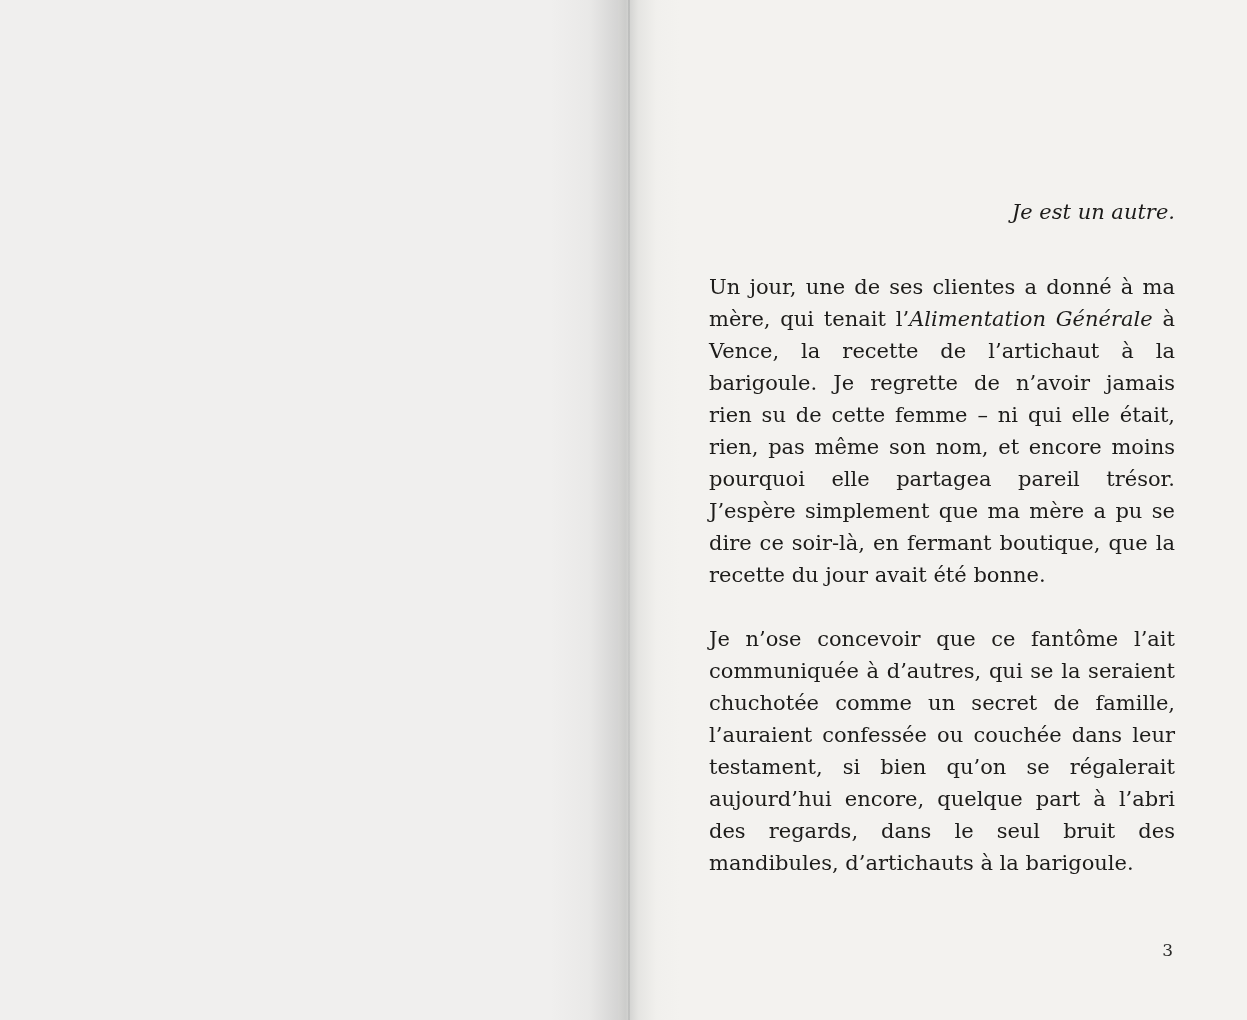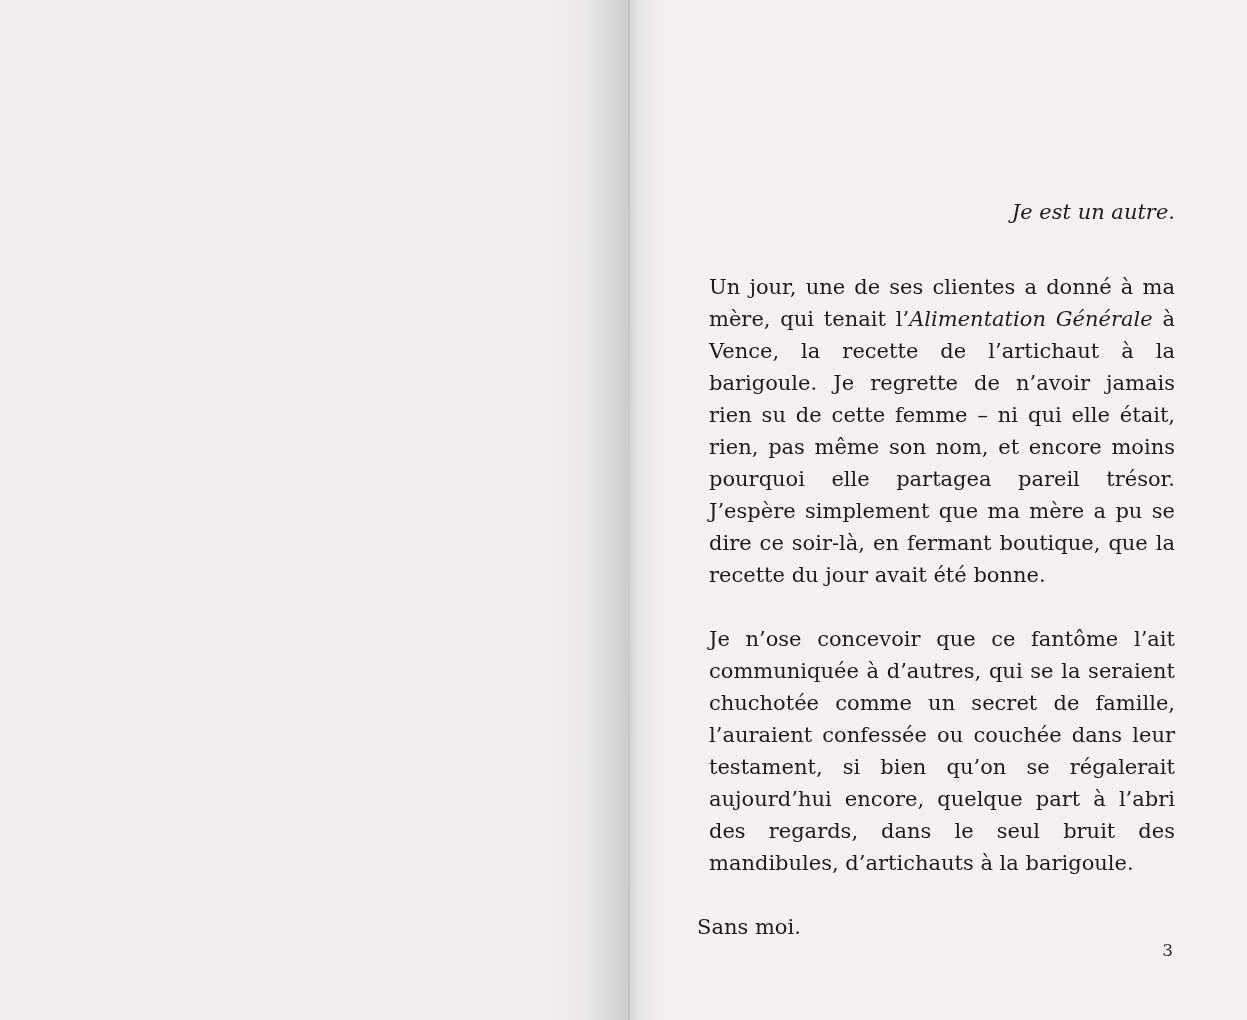--- a/index.html
+++ b/index.html
@@ -118,19 +118,18 @@
   <div class="spine-edge-line"></div>
 
   <div class="text-block">
 
     <p class="epigraph">Je est un autre.</p>
 
     <p class="para"><span>Un jour, une de ses clientes a donné à ma mère, qui tenait l’</span><span class="italic">Alimentation Générale</span><span> à Vence, la recette de l’artichaut à la barigoule. Je regrette de n’avoir jamais rien su de cette femme – ni qui elle était, rien, pas même son nom, et encore moins pourquoi elle partagea pareil trésor. J’espère simplement que ma mère a pu se dire ce soir-là, en fermant boutique, que la recette du jour avait été bonne.</span></p>
 
     <p class="para">Je n’ose concevoir que ce fantôme l’ait communiquée à d’autres, qui se la seraient chuchotée comme un secret de famille, l’auraient confessée ou couchée dans leur testament, si bien qu’on se régalerait aujourd’hui encore, quelque part à l’abri des regards, dans le seul bruit des mandibules, d’artichauts à la barigoule.</p>
 
-    <p class="closing-line">Sans moi.</p>
 
   </div>
 
   <div class="page-number">3</div>
 
 </div>
 
 </body></html>

